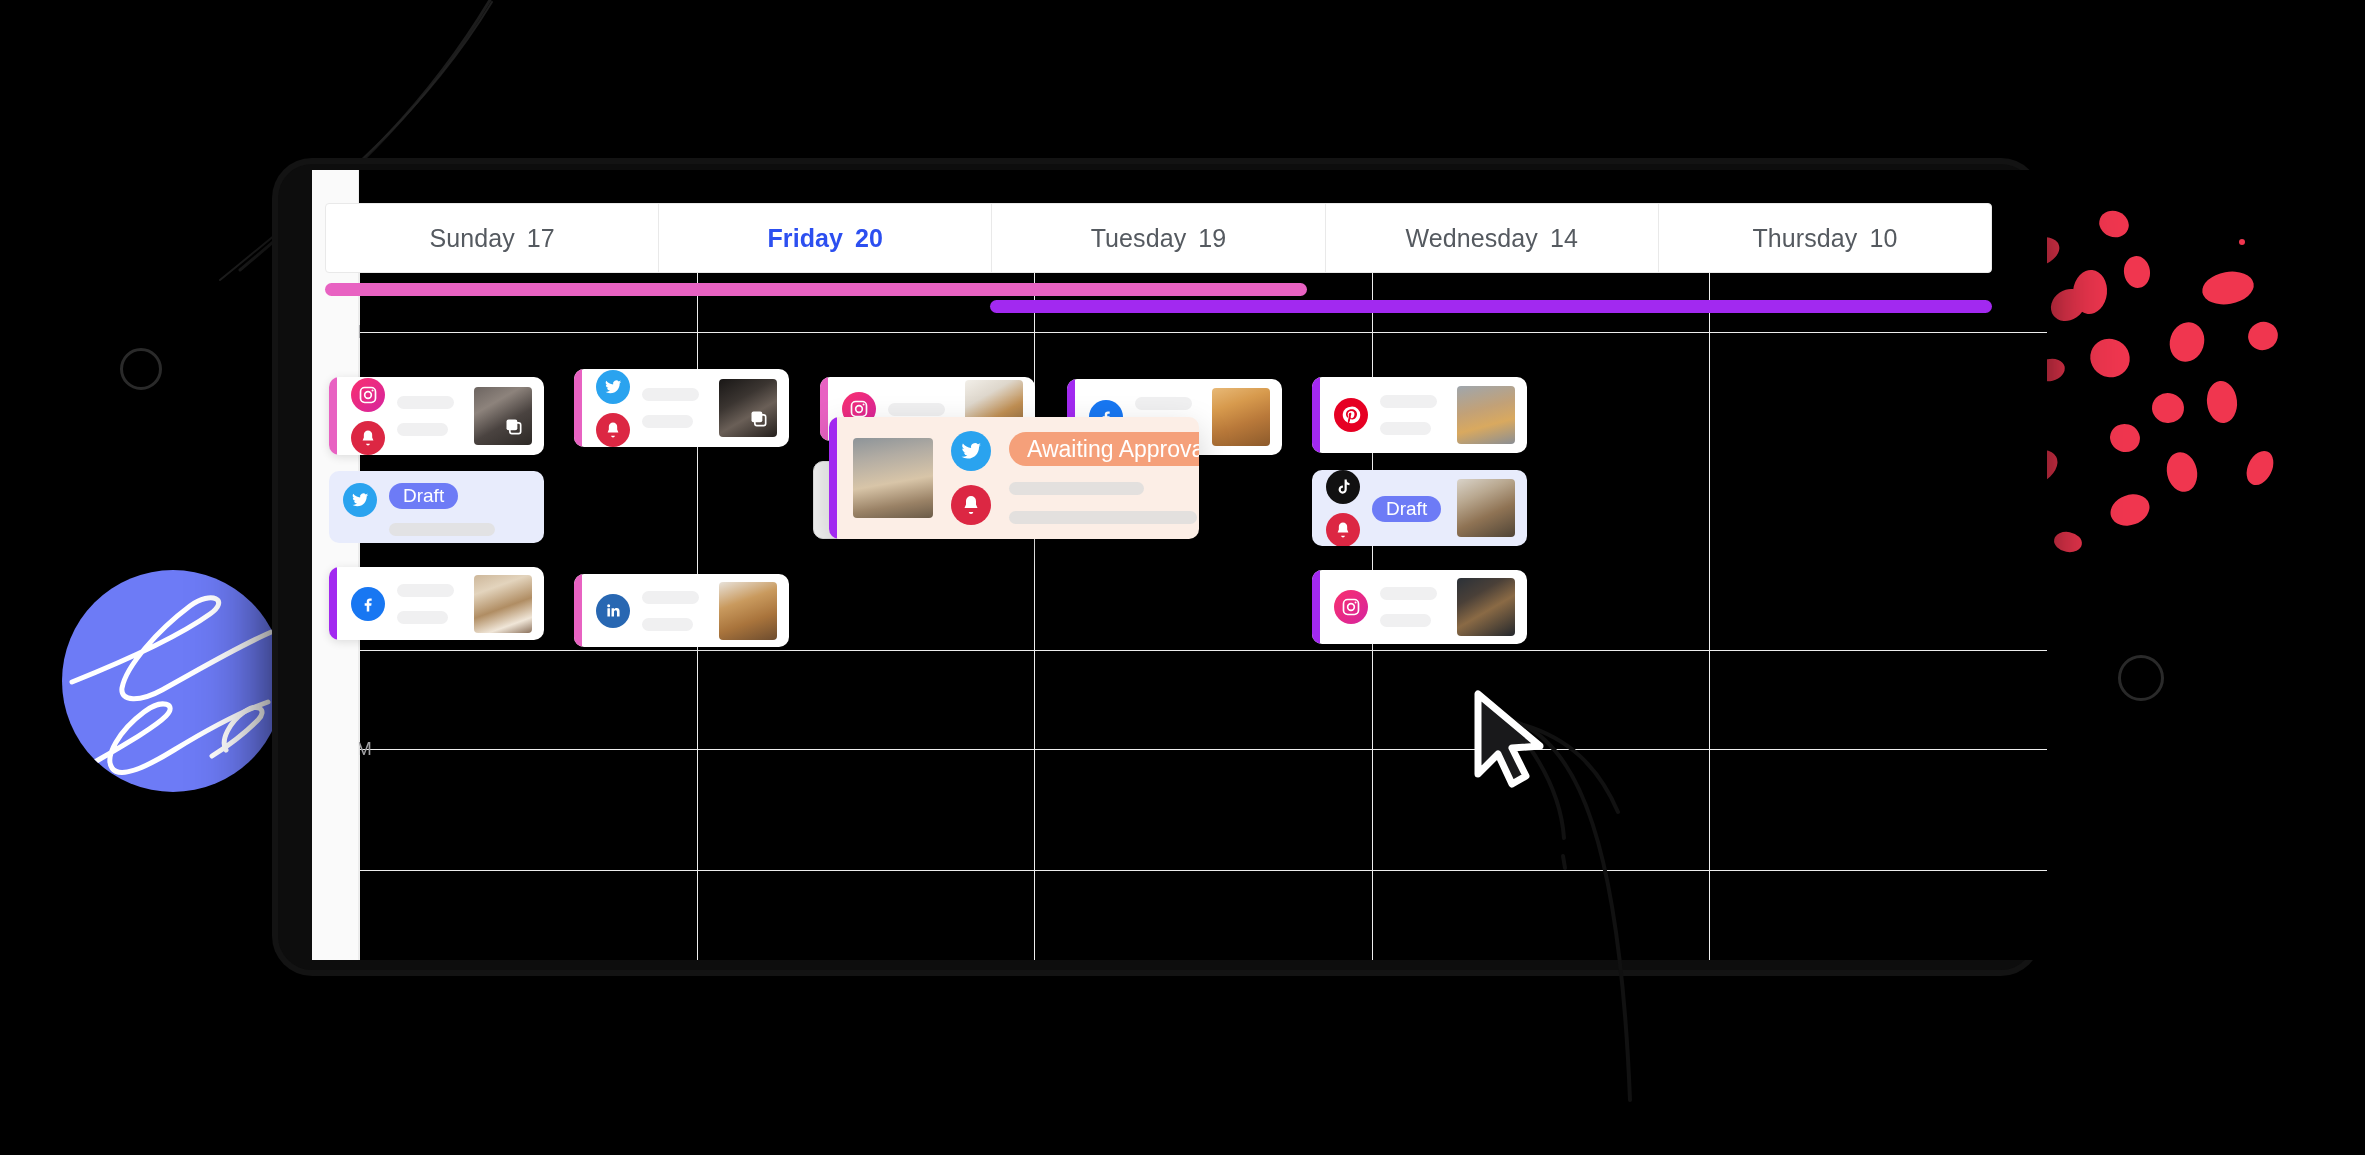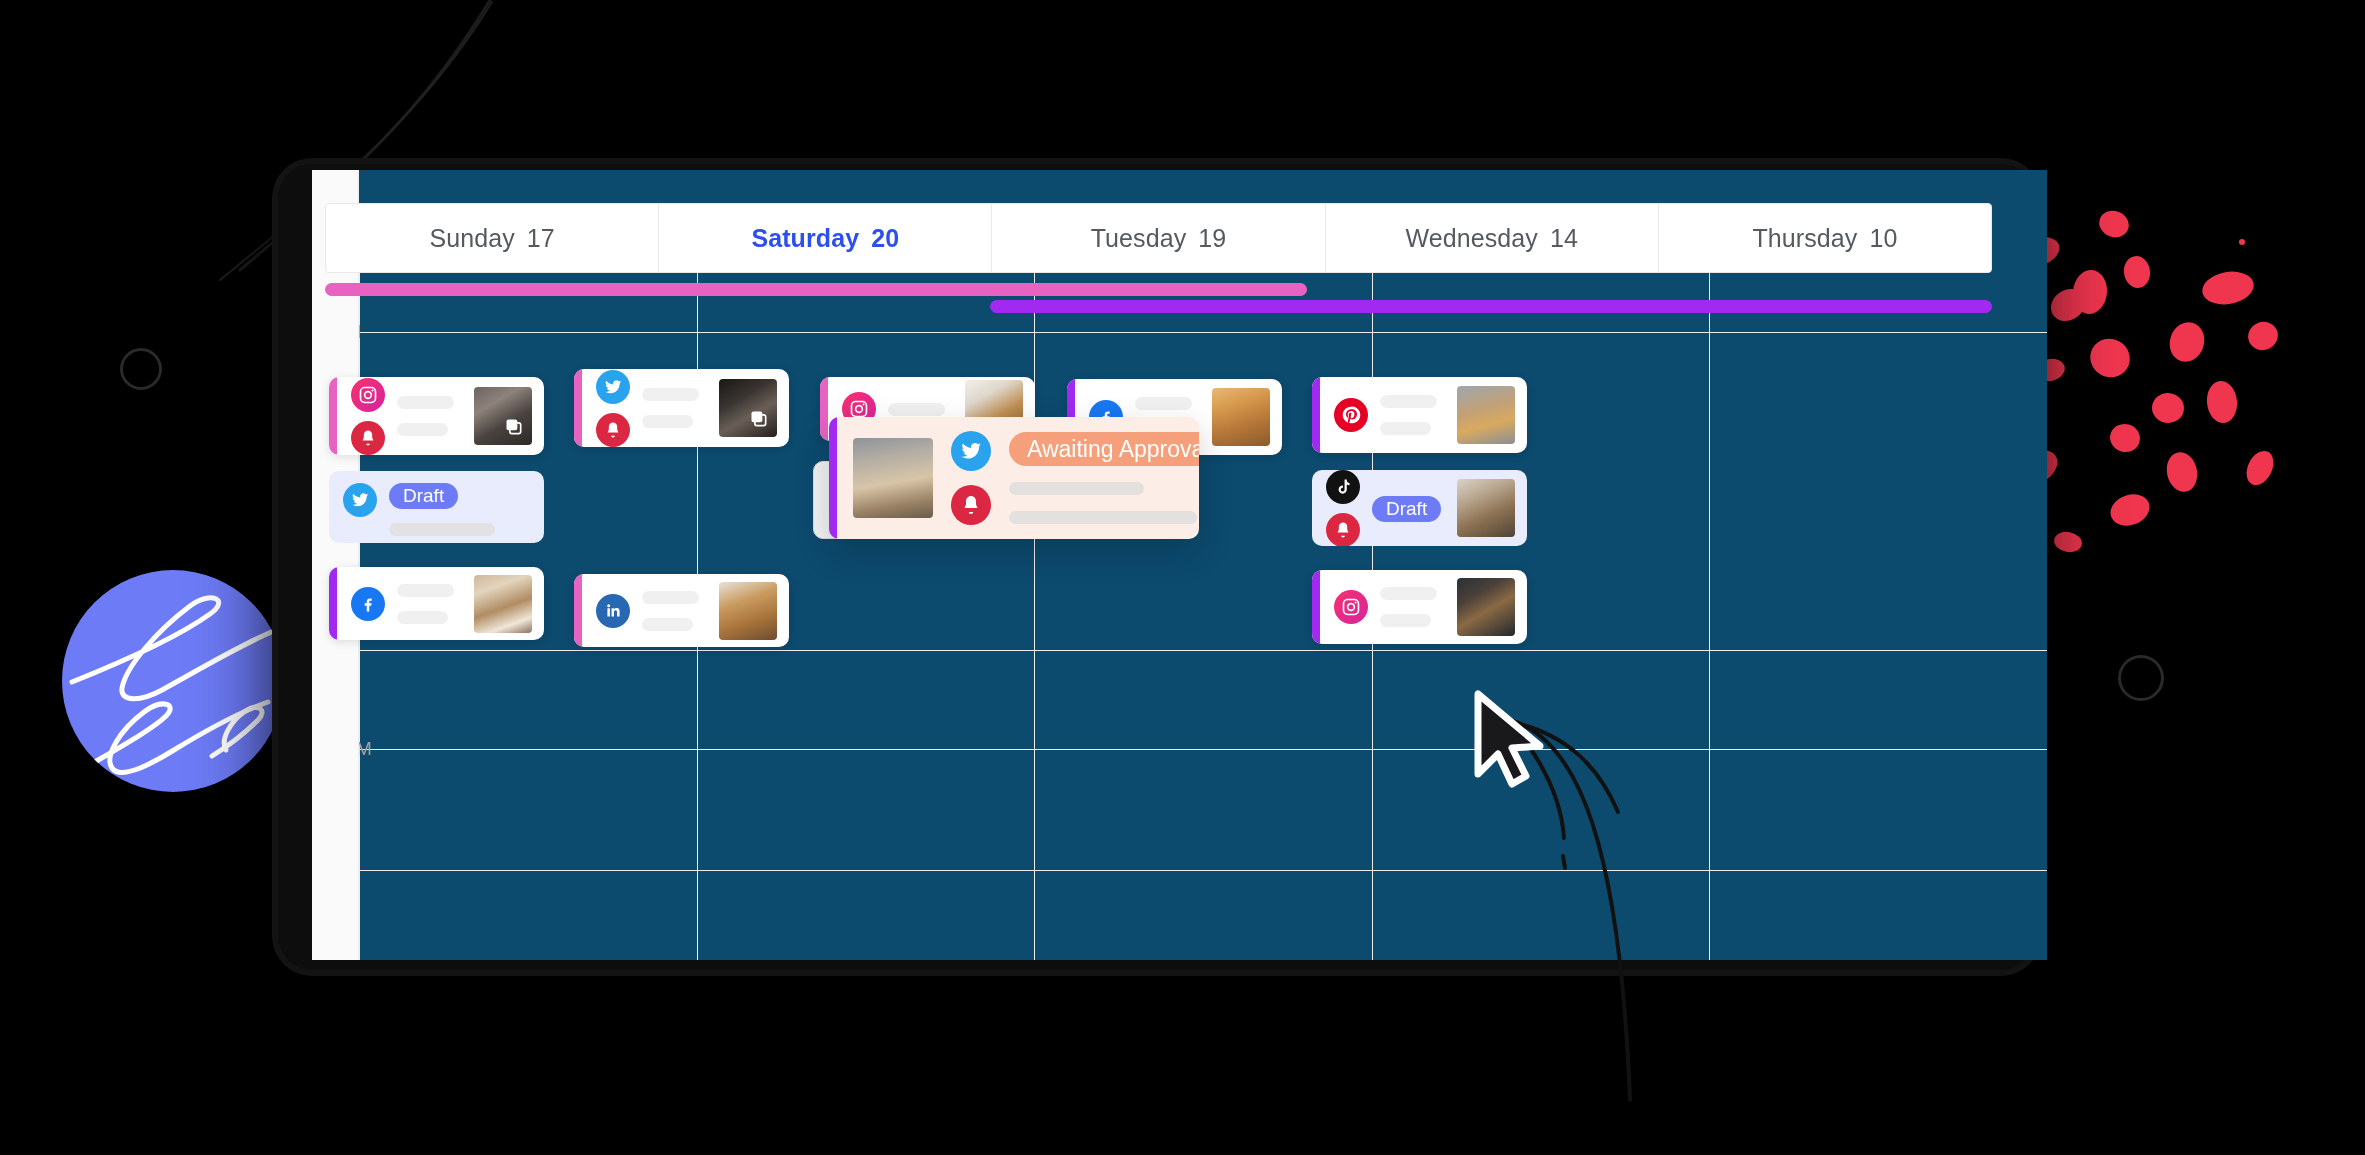--- a/index.html
+++ b/index.html
@@ -54,21 +54,21 @@
     left: 312px; top: 170px;
     width: 1735px; height: 790px;
     background: #ffffff;
     overflow: hidden;
   }
 
   
   #calendar {
     position: relative;
     width: 100%; height: 100%;
-    background: #0c4a6e;
+    background: #000000;
   }
 
   #gutter {
     position: absolute; left: 0; top: 0;
     width: 47px; height: 100%;
     background: #fafafa;
     border-right: 1px solid #ececec;
     z-index: 2;
   }
 
@@ -267,21 +267,21 @@
     <div id="calendar">
 
       <div id="gutter"></div>
 
       <div id="header-row">
         <div class="day-head">
           <span>Sunday</span>
           <span class="dnum">17</span>
         </div>
         <div class="day-head active">
-          <span>Saturday</span>
+          <span>Friday</span>
           <span class="dnum">20</span>
         </div>
         <div class="day-head">
           <span>Tuesday</span>
           <span class="dnum">19</span>
         </div>
         <div class="day-head">
           <span>Wednesday</span>
           <span class="dnum">14</span>
         </div>

